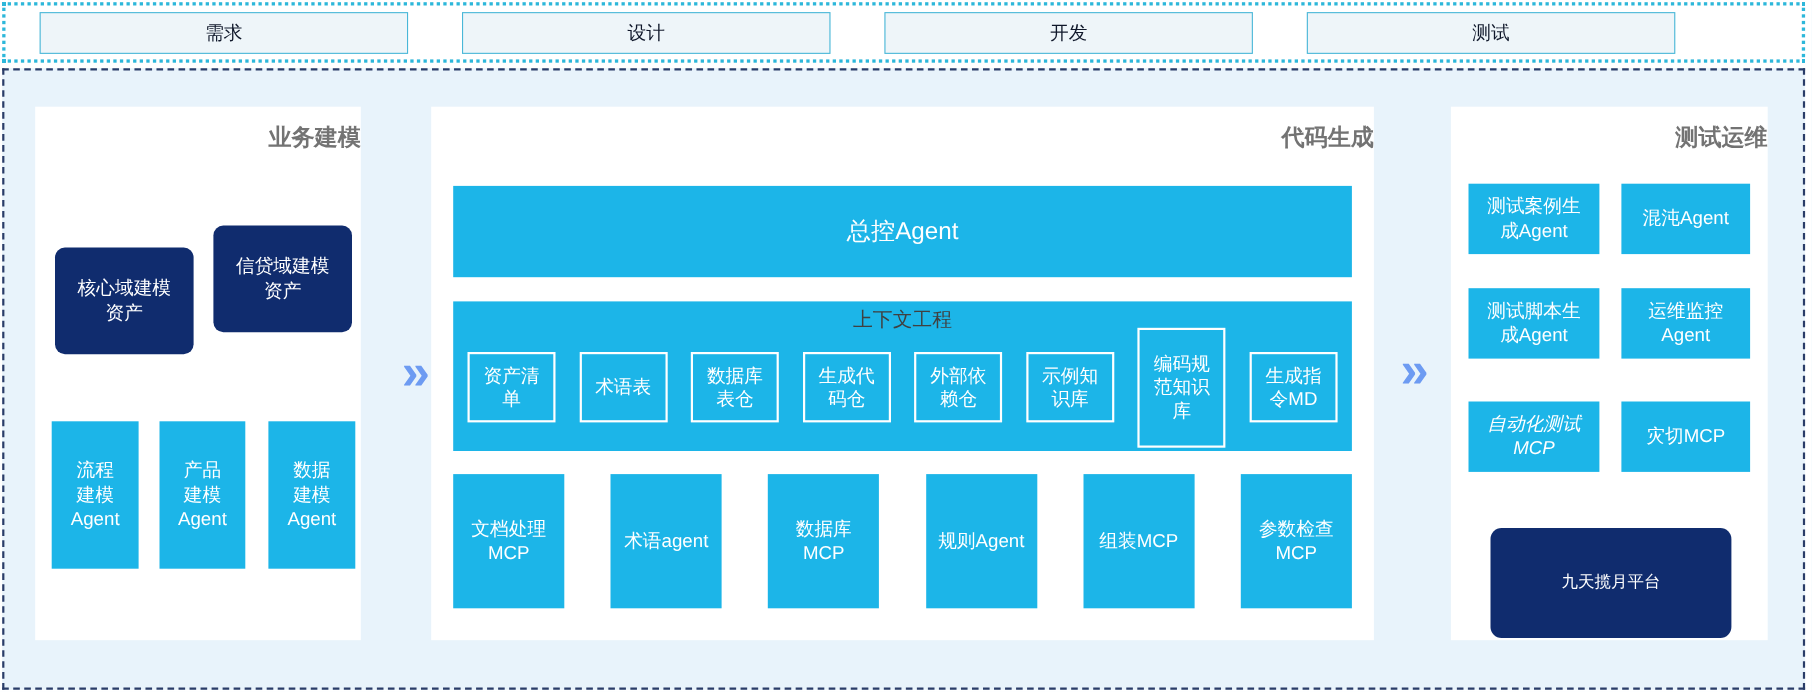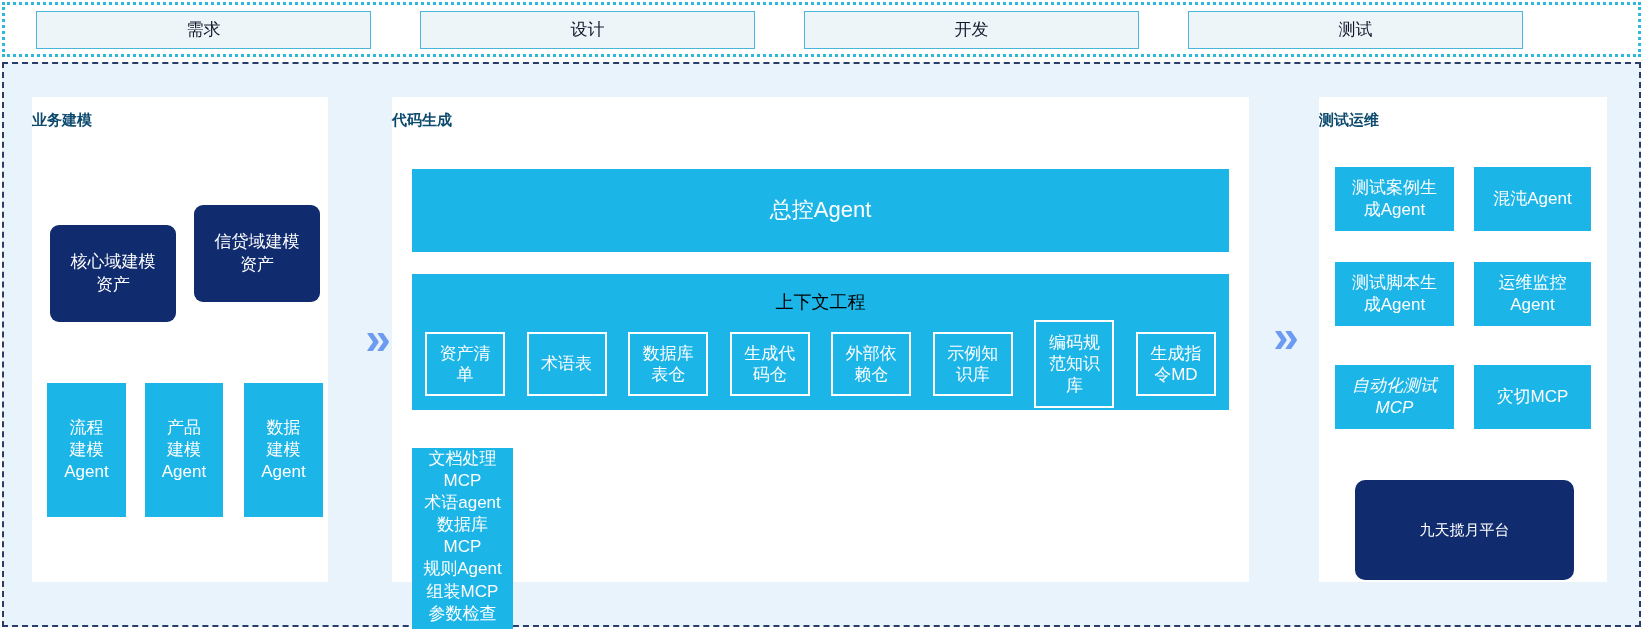--- a/index.html
+++ b/index.html
@@ -23,21 +23,21 @@
   }
   .phase-box:first-child { margin-left:31px; }
 
   
   .main {
     position:absolute; left:2px; top:62px; width:1639px; height:565px;
     background:#e8f3fb; border:2px dashed #2a3c68;
   }
   .panel { position:absolute; top:33px; height:485px; background:#ffffff; }
   .panel-title {
-    text-align:left; font-size:15px; font-weight:bold; color:#0c4a6e;
+    text-align:right; font-size:21px; font-weight:bold; color:#737373;
     margin-top:14px;
   }
   .panel-left   { left:28px;   width:296px; }
   .panel-middle { left:388px;  width:857px; }
   .panel-right  { left:1315px; width:288px; }
 
   .navy-box {
     position:absolute; background:#102c6e; color:#ffffff; border-radius:9px;
     display:flex; align-items:center; justify-content:center; text-align:center;
     font-size:17px; line-height:1.3; white-space:pre-line;
@@ -55,35 +55,35 @@
   .agent-2 { left:113px; top:286px; width:78px; height:134px; }
   .agent-3 { left:212px; top:286px; width:79px; height:134px; }
 
   
   .master-bar { left:20px; top:72px; width:817px; height:83px; font-size:22px; }
   .ctx {
     position:absolute; left:20px; top:177px; width:817px; height:136px;
     background:#1cb5e8;
   }
   .ctx-title {
-    padding-top:16px; text-align:center; color:#000000; font-size:18px;
+    padding-top:4px; text-align:center; color:#404040; font-size:18px;
   }
   .ctx-row {
     margin-top:6px; height:88px; padding:0 13px;
     display:flex; justify-content:space-between; align-items:center;
   }
   .ctx-item {
     width:80px; height:64px; border:2px solid #ffffff; background:#1cb5e8;
     color:#ffffff; font-size:17px; line-height:1.25; white-space:pre-line;
     display:flex; align-items:center; justify-content:center; text-align:center;
   }
-  .ctx-item.tall { height:88px; }
+  .ctx-item.tall { height:109px; }
   .tools-row {
-    position:absolute; left:20px; top:351px; width:817px; height:122px;
-    display:flex; justify-content:space-between;flex-direction:column;
+    position:absolute; left:20px; top:334px; width:817px; height:122px;
+    display:flex; justify-content:space-between;
   }
   .tool-box {
     width:101px; height:122px; background:#1cb5e8; color:#ffffff;
     font-size:17px; line-height:1.3; white-space:pre-line;
     display:flex; align-items:center; justify-content:center; text-align:center;
   }
 
   
   .t-r1c1 { left:16px;  top:70px;  width:119px; height:64px; }
   .t-r1c2 { left:155px; top:70px;  width:117px; height:64px; }

